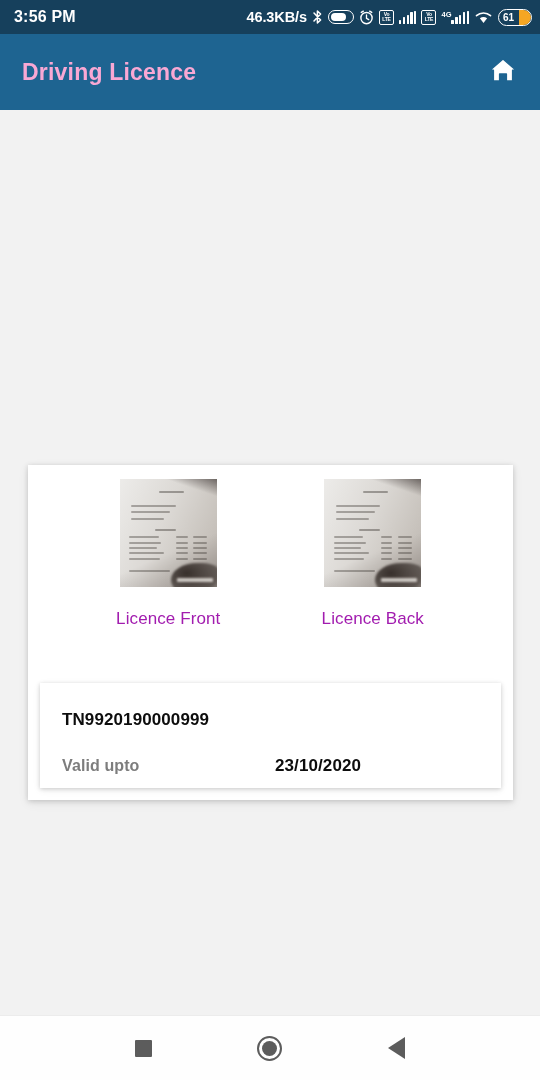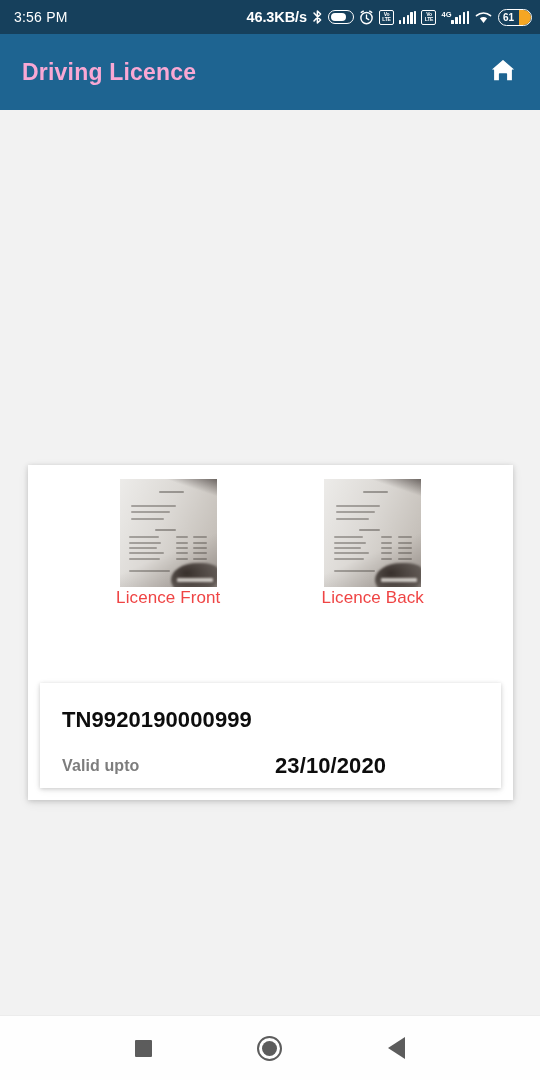--- a/index.html
+++ b/index.html
@@ -11,21 +11,21 @@
   }
 
   
   .statusbar{
     position:relative; height:34px; width:100%;
     background:#16405c;
     display:flex; align-items:center; justify-content:space-between;
     padding:0 8px 0 14px;
     color:#ffffff;
   }
-  .sb-time{ font-size:14px; font-weight:normal; letter-spacing:.2px; }
+  .sb-time{ font-size:16px; font-weight:bold; letter-spacing:.2px; }
   .sb-right{ display:flex; align-items:center; gap:5px; }
   .sb-net{ font-size:14.5px; font-weight:bold; letter-spacing:-.1px; }
   .sb-ico{ display:flex; align-items:center; justify-content:center; }
   .sb-ico svg{ display:block; }
 
   
   .volte{
     width:15px;height:15px;border:1.6px solid #fff;border-radius:2px;
     display:flex;flex-direction:column;align-items:center;justify-content:center;
     line-height:1; color:#fff;
@@ -127,42 +127,42 @@
     background:radial-gradient(ellipse at 30% 30%, rgba(48,40,36,.95), rgba(48,40,36,.55) 60%, rgba(48,40,36,0) 75%);
     border-radius:50% 40% 30% 50%;
     filter:blur(1.2px);
   }
   .thumb .stamp{
     position:absolute; right:4px; bottom:5px; width:36px; height:4px;
     background:rgba(235,230,225,.8); filter:blur(1px); border-radius:1px;
   }
 
   .thumb-label{
-    margin-top:1px;
-    font-size:17px; color:#ef4444; letter-spacing:.1px;
+    margin-top:22px;
+    font-size:17px; color:#a21caf; letter-spacing:.1px;
   }
 
   
   .details{
     position:absolute; left:12px; top:218px; width:461px; height:105px;
     background:#ffffff;
     box-shadow:0 1px 4px rgba(0,0,0,.17), 0 2px 8px rgba(0,0,0,.07);
     padding:14px 0 0 0;
   }
   .drow{
     display:flex; align-items:center;
     height:46px;
     padding:0 0 0 22px;
   }
   .dlabel{
     width:213px; flex:none;
     font-size:16px; font-weight:bold; color:#7d7d7d; letter-spacing:.1px;
   }
   .dvalue{
-    font-size:22px; font-weight:bold; color:#0d0d0d; letter-spacing:.1px;
+    font-size:17px; font-weight:bold; color:#0d0d0d; letter-spacing:.1px;
   }
 
   
   .navbar{
     height:65px; width:100%;
     background:#fefefe;
     border-top:1px solid #ececec;
     display:flex; align-items:center; justify-content:space-around;
     padding:0 80px;
   }

